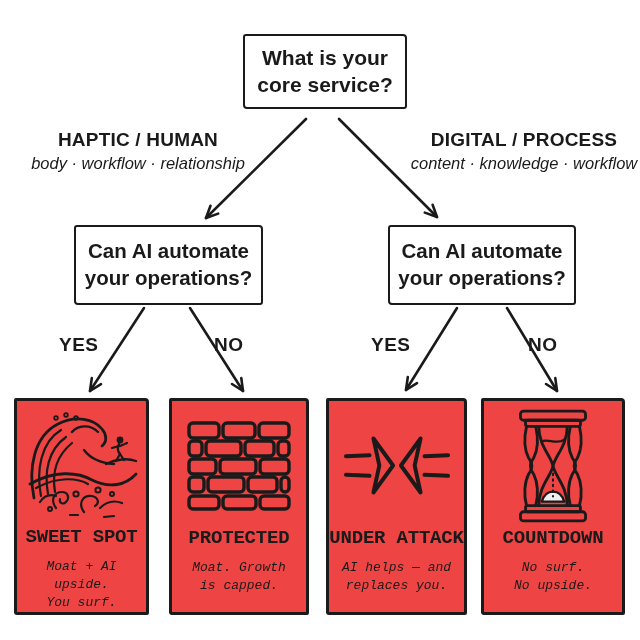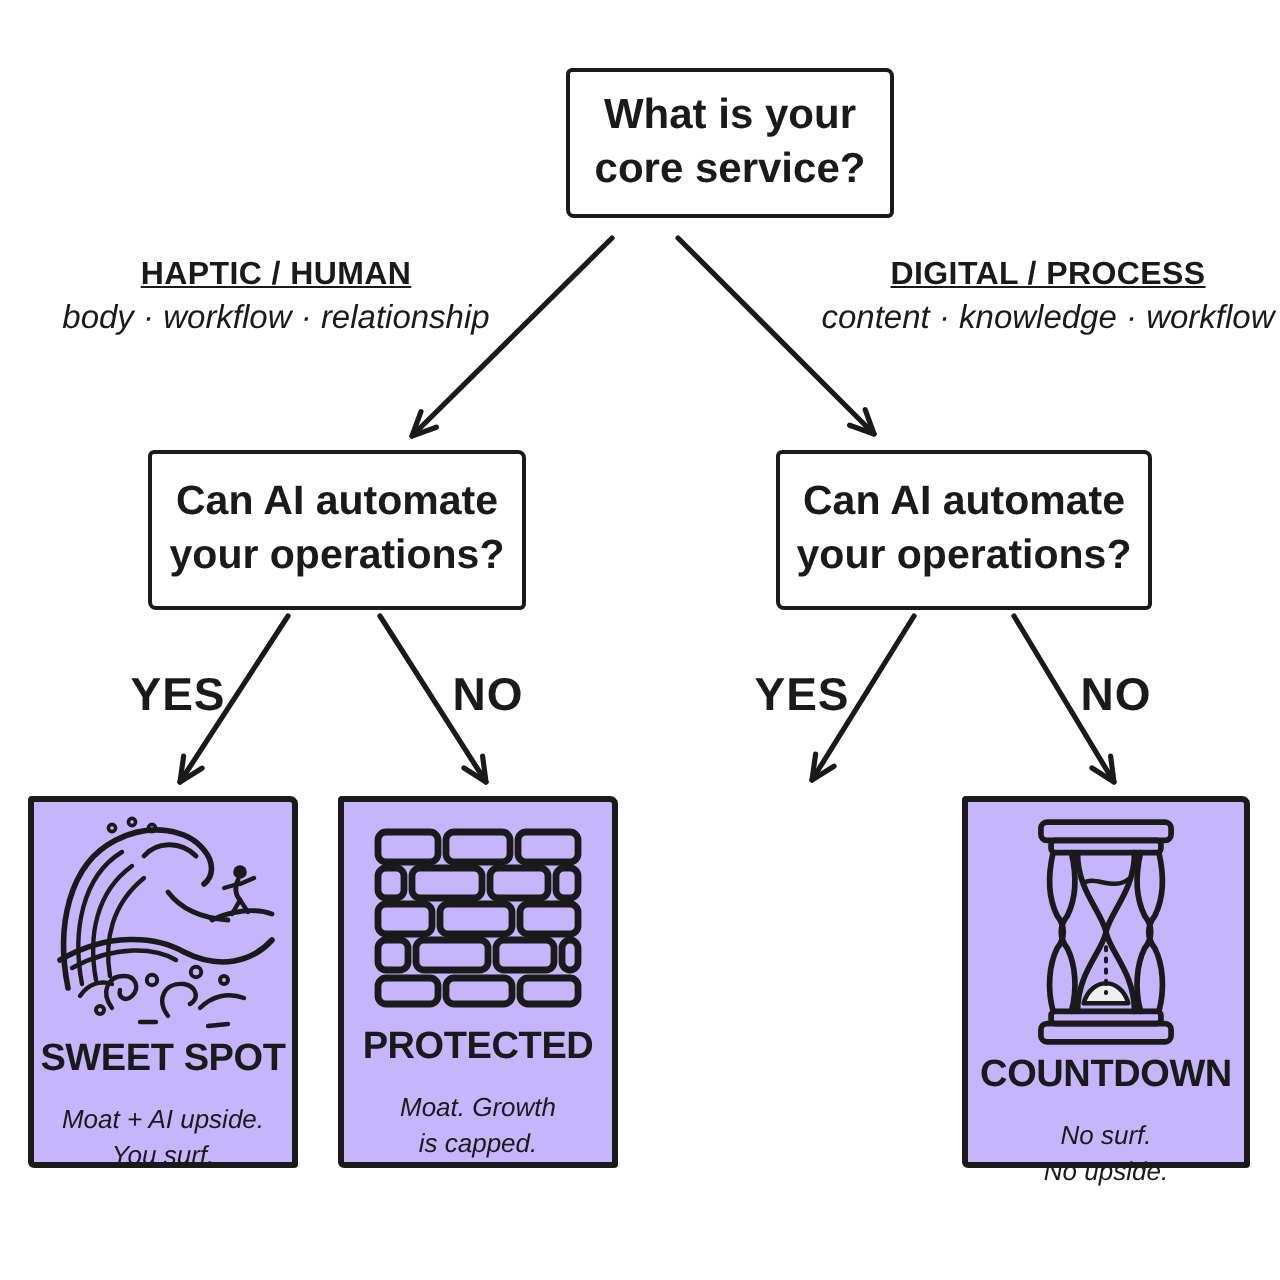--- a/index.html
+++ b/index.html
@@ -14,46 +14,46 @@
   .arrows-overlay{position:absolute;left:0;top:0;z-index:1;}
   .arrow-stroke{fill:none;stroke:#1a1a1a;stroke-width:2.6;stroke-linecap:round;stroke-linejoin:round;}
 
   
   .node{
     position:absolute;z-index:2;background:#ffffff;
     border:2.6px solid #1a1a1a;border-radius:3px 4px 3px 4px;
     display:flex;align-items:center;justify-content:center;
     text-align:center;font-weight:600;white-space:pre-line;
   }
-  #node-top{left:243px;top:34px;width:160px;height:71px;font-size:21px;line-height:1.28;margin-left:40px;}
+  #node-top{left:243px;top:34px;width:160px;height:71px;font-size:21px;line-height:1.28;}
   #node-mid-left{left:74px;top:225px;width:185px;height:76px;font-size:20.5px;line-height:1.3;}
   #node-mid-right{left:388px;top:225px;width:184px;height:76px;font-size:20.5px;line-height:1.3;}
 
   
   .branch-label{position:absolute;z-index:2;text-align:center;}
   #branch-left{left:26px;top:129px;width:224px;}
   #branch-right{left:410px;top:129px;width:228px;}
-  .branch-title{font-size:16px;font-weight:700;letter-spacing:.2px;text-decoration:underline;}
+  .branch-title{font-size:19px;font-weight:700;letter-spacing:.2px;}
   .branch-sub{font-style:italic;font-size:16.5px;margin-top:3px;}
 
   
   .edge-label{
-    position:absolute;z-index:2;width:60px;text-align:center;
-    font-size:23px;font-weight:700;letter-spacing:.5px;
+    position:absolute;z-index:2;width:60px;text-align:left;
+    font-size:19px;font-weight:700;letter-spacing:.5px;
   }
   #edge-left-yes{left:59px;top:334px;}
   #edge-left-no{left:214px;top:334px;}
   #edge-right-yes{left:371px;top:334px;}
   #edge-right-no{left:528px;top:334px;}
 
   
   .card{
-    position:absolute;top:398px;height:186px;z-index:2;
-    background:#c4b5fd;border:3px solid #1a1a1a;border-radius:2px 4px 2px 3px;
-    box-sizing:border-box;display:flex;flex-direction:column;align-items:center;
+    position:absolute;top:398px;height:217px;z-index:2;
+    background:#ef4444;border:3px solid #1a1a1a;border-radius:2px 4px 2px 3px;
+    box-sizing:border-box;display:flex;flex-direction:column;align-items:center;font-family:Liberation Mono, monospace;
   }
   #card-sweet-spot{left:14px;width:135px;}
   #card-protected{left:169px;width:140px;}
   #card-under-attack{left:326px;width:141px;}
   #card-countdown{left:481px;width:144px;}
   .icon-wrap{height:116px;margin-top:7px;display:flex;align-items:center;justify-content:center;}
   .card-title{font-size:19px;font-weight:700;letter-spacing:-.2px;margin:3px 0 0;white-space:nowrap;}
   .card-sub{
     font-style:italic;font-size:13px;line-height:1.38;text-align:center;
     margin:10px 0 0;white-space:pre-line;
@@ -184,20 +184,37 @@
           <rect x="37" y="76" width="33" height="13" rx="4"></rect>
           <rect x="74" y="76" width="29" height="13" rx="4"></rect>
         </g>
       </svg>
     </div>
     <h3 class="card-title">PROTECTED</h3>
     <p class="card-sub">Moat. Growth
 is capped.</p>
   </div>
 
+  <div class="card" id="card-under-attack">
+    <div class="icon-wrap">
+      <svg width="106" height="64" viewBox="0 0 108 64">
+        <g class="ink" stroke-width="4">
+          <path d="M2,22 L26,21"></path>
+          <path d="M2,41 L26,42"></path>
+          <path d="M30,4 L50,31.5 L30,59 L36,31.5 Z"></path>
+          <path d="M106,21 L82,22"></path>
+          <path d="M106,42 L82,41"></path>
+          <path d="M78,4 L58,31.5 L78,59 L72,31.5 Z"></path>
+        </g>
+      </svg>
+    </div>
+    <h3 class="card-title">UNDER ATTACK</h3>
+    <p class="card-sub">AI helps — and
+replaces you.</p>
+  </div>
 
   <div class="card" id="card-countdown">
     <div class="icon-wrap">
       <svg width="90" height="118" viewBox="0 0 88 116">
         <g class="ink" stroke-width="2.8">
           <rect x="12" y="4" width="64" height="9" rx="3"></rect>
           <rect x="17" y="13" width="54" height="6" rx="2"></rect>
           <rect x="17" y="97" width="54" height="6" rx="2"></rect>
           <rect x="12" y="103" width="64" height="9" rx="3"></rect>
           <path d="M18,19 C15,32 16,42 20,50 C24,55 24,61 20,66 C16,74 15,86 18,97"></path>

